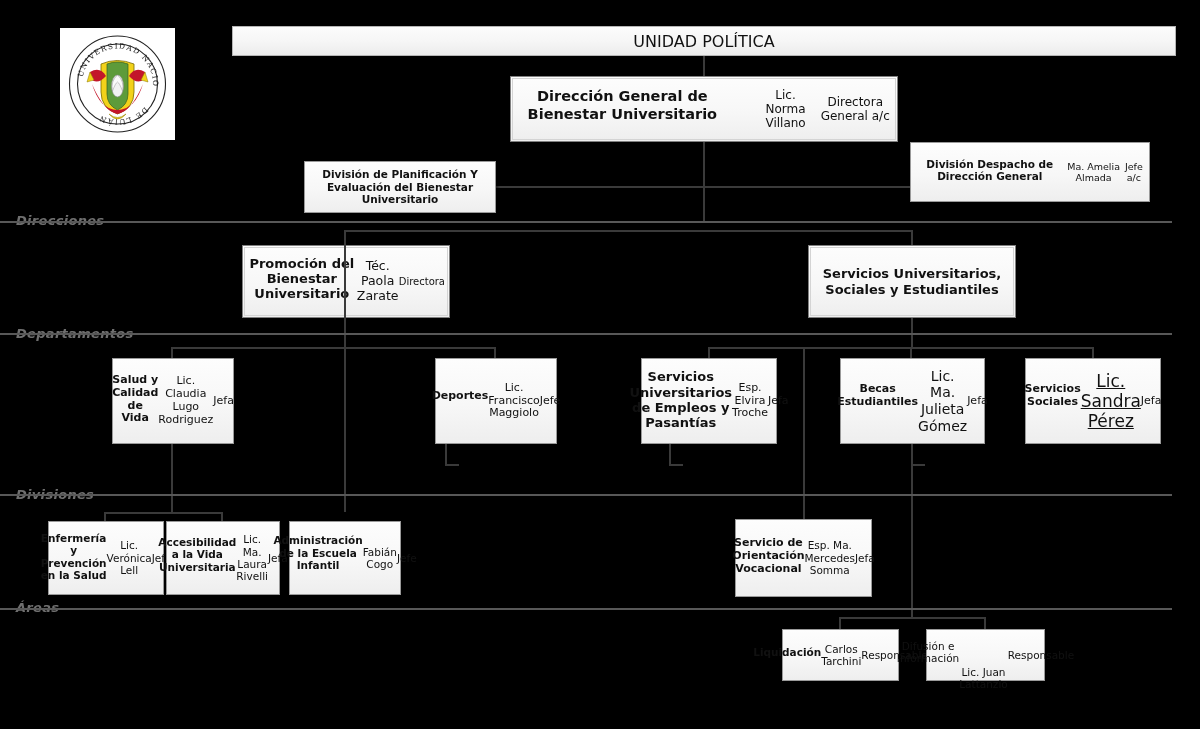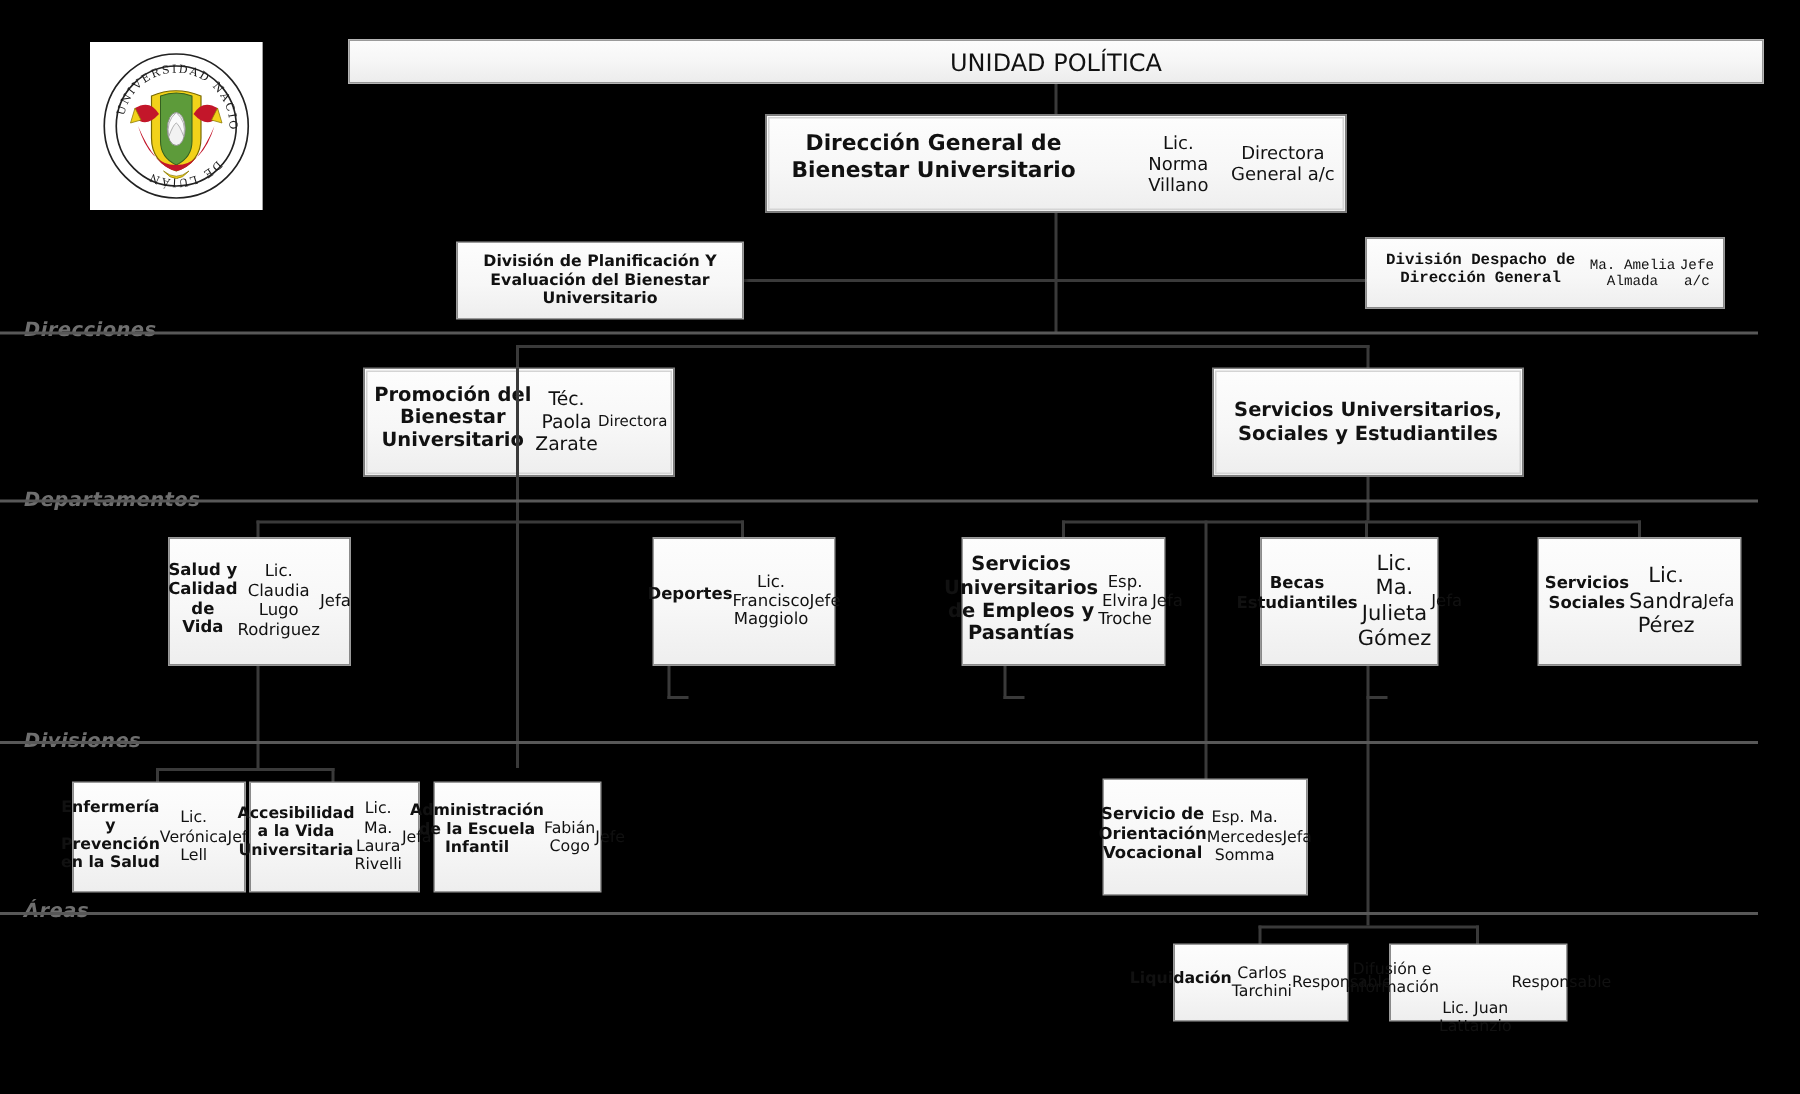--- a/index.html
+++ b/index.html
@@ -104,21 +104,21 @@
 
   <div class="ln vl" style="left:703px;top:142px;width:2px;height:80px;"></div>
 
   <div class="ln hl" style="left:496px;top:186px;width:209px;height:2px;"></div>
   <div class="ln hl" style="left:703px;top:186px;width:209px;height:2px;"></div>
 
   <div class="node" style="left:304px;top:161px;width:192px;height:52px;">
     <div class="ttl" style="font-size:10.5px;">División de Planificación Y Evaluación del Bienestar Universitario</div>
   </div>
 
-  <div class="node" style="left:910px;top:158px;width:240px;height:48px;font-family:Liberation Mono, monospace;">
+  <div class="node" style="left:910px;top:142px;width:240px;height:60px;">
     <div class="ttl" style="font-size:10.5px;margin-bottom:4px;">División Despacho de Dirección General</div>
     <div class="sub" style="font-size:9.5px;">Ma. Amelia Almada</div>
     <div class="role" style="font-size:9.5px;">Jefe a/c</div>
   </div>
 
   <div class="bandlbl" style="left:16px;top:213px;">Direcciones</div>
   <div class="band" style="left:0px;top:221px;width:1172px;"></div>
 
   <div class="ln hl" style="left:344px;top:230px;width:569px;height:2px;"></div>
   <div class="ln vl" style="left:344px;top:230px;width:2px;height:16px;"></div>
@@ -160,29 +160,29 @@
     <div class="sub" style="font-size:11px;">Lic. Francisco Maggiolo</div>
     <div class="role" style="font-size:11px;">Jefe</div>
   </div>
 
   <div class="node" style="left:641px;top:358px;width:136px;height:86px;">
     <div class="ttl" style="font-size:13px;margin-bottom:2px;">Servicios Universitarios de Empleos y Pasantías</div>
     <div class="sub" style="font-size:11px;">Esp. Elvira Troche</div>
     <div class="role" style="font-size:11px;">Jefa</div>
   </div>
 
-  <div class="node" style="left:840px;top:358px;width:119px;height:86px;">
+  <div class="node" style="left:840px;top:358px;width:145px;height:86px;">
     <div class="ttl" style="font-size:11px;margin-bottom:11px;">Becas Estudiantiles</div>
     <div class="sub" style="font-size:14px;">Lic. Ma. Julieta Gómez</div>
     <div class="role" style="font-size:11px;">Jefa</div>
   </div>
 
   <div class="node" style="left:1025px;top:358px;width:136px;height:86px;">
     <div class="ttl" style="font-size:11px;margin-bottom:11px;">Servicios Sociales</div>
-    <div class="sub" style="font-size:14px;">Lic. Sandra Pérez</div>
+    <div class="sub" style="font-size:17px;text-decoration:underline;">Lic. Sandra Pérez</div>
     <div class="role" style="font-size:11px;">Jefa</div>
   </div>
 
   <div class="ln vl" style="left:171px;top:444px;width:2px;height:68px;"></div>
 
   <div class="ln vl" style="left:445px;top:444px;width:2px;height:22px;"></div>
   <div class="ln hl" style="left:445px;top:464px;width:14px;height:2px;"></div>
 
   <div class="ln vl" style="left:669px;top:444px;width:2px;height:22px;"></div>
   <div class="ln hl" style="left:669px;top:464px;width:14px;height:2px;"></div>

